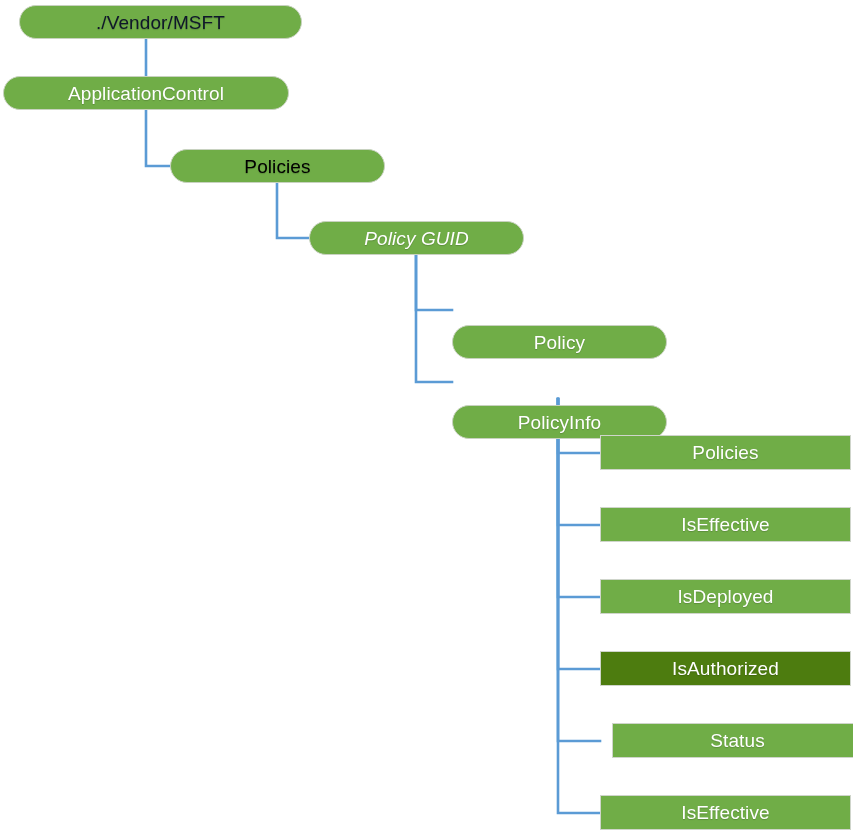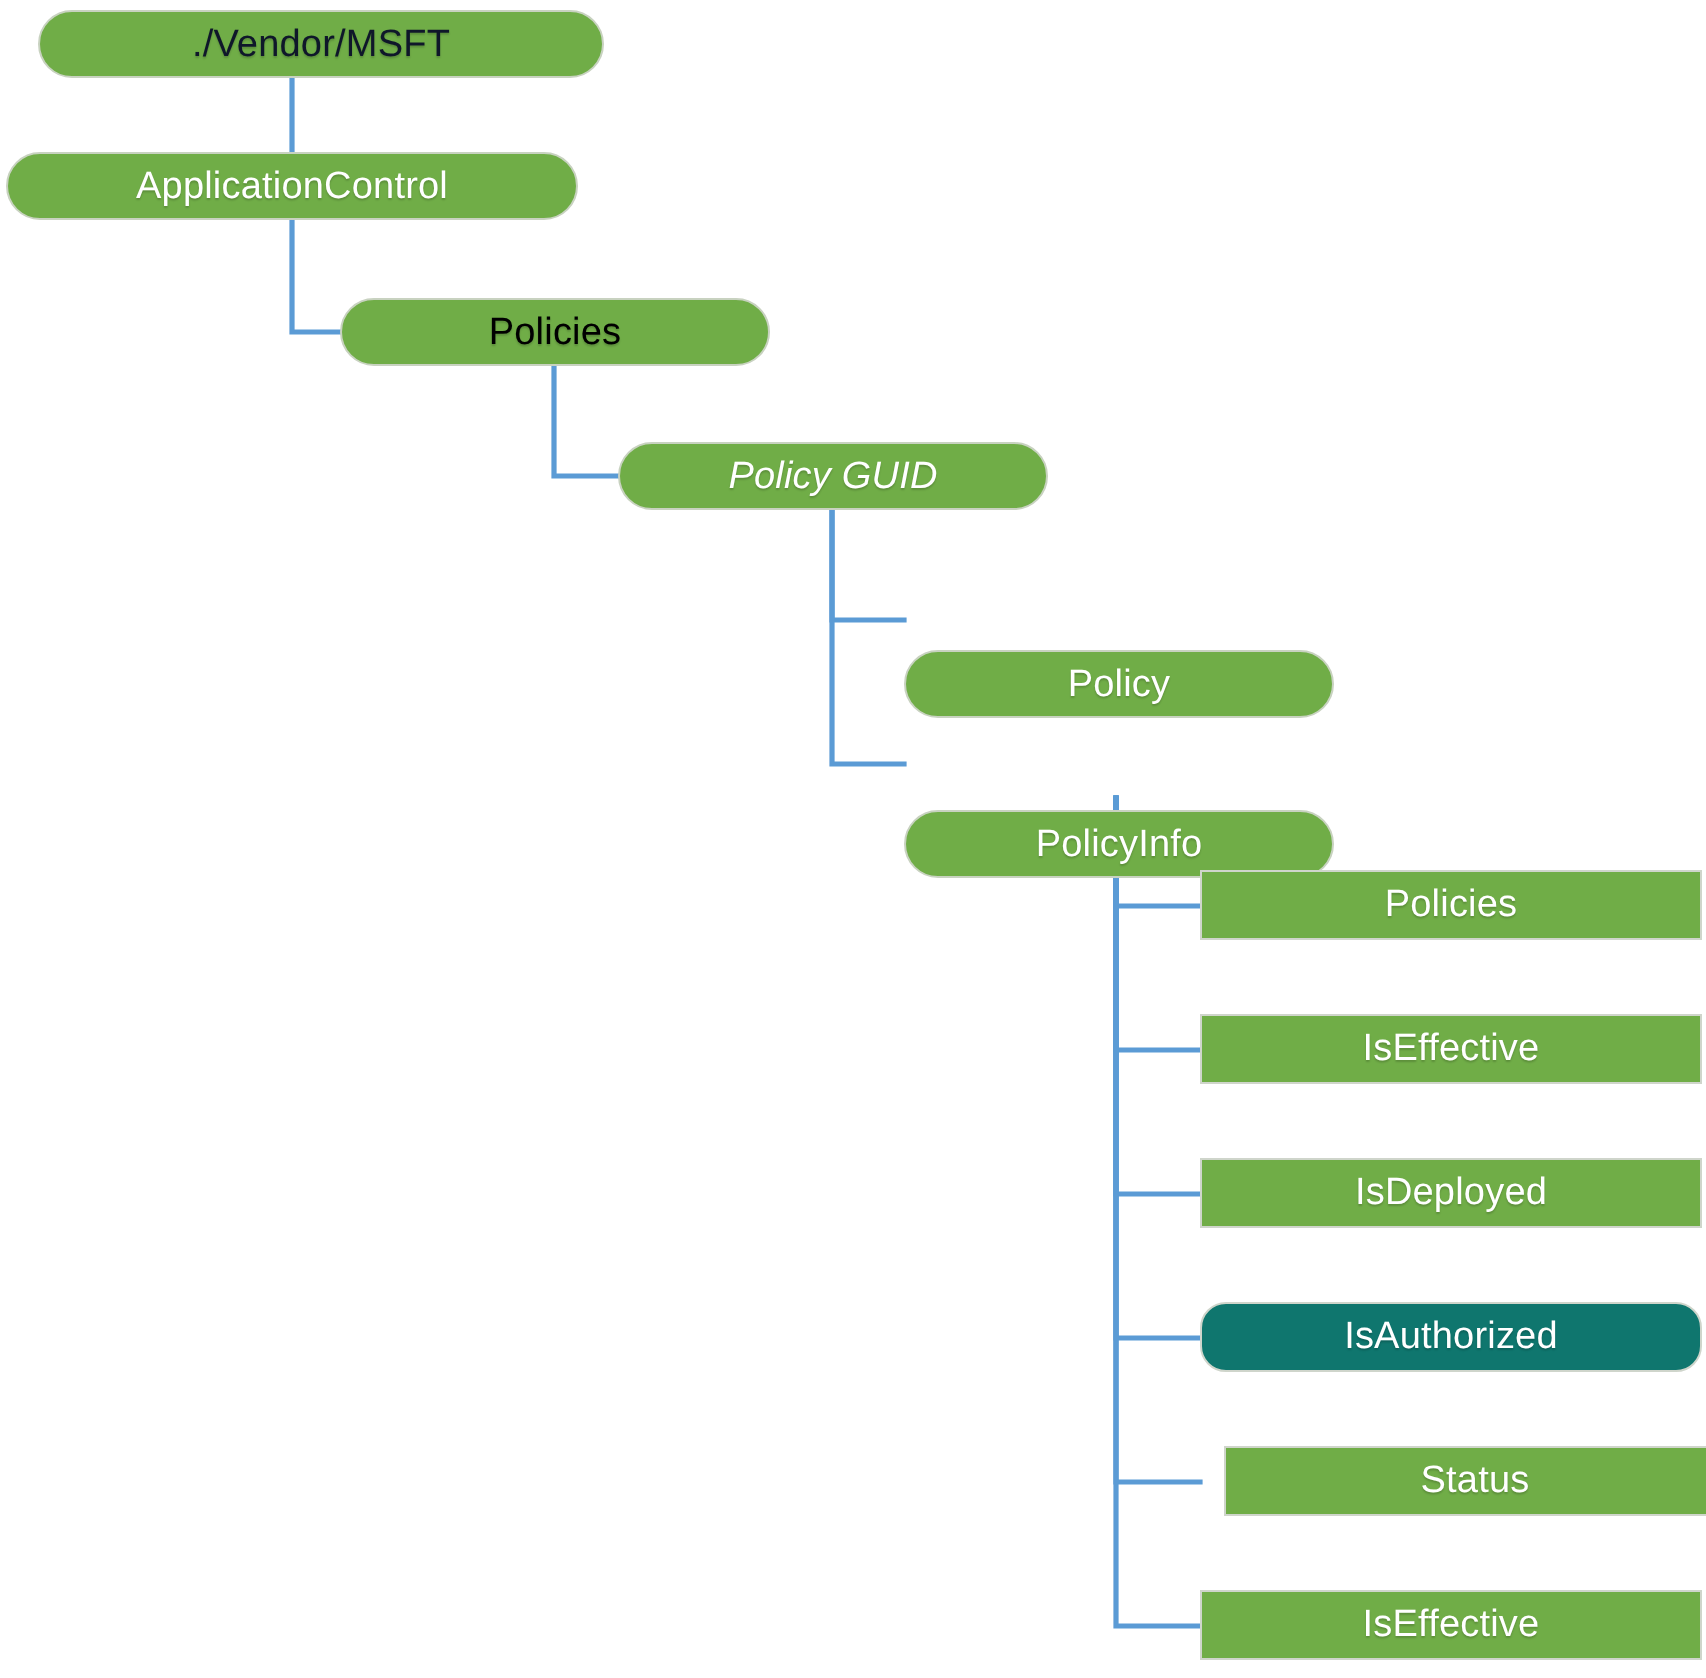--- a/index.html
+++ b/index.html
@@ -96,21 +96,21 @@
       </div>
       <div class="node rect" style="left: 600px; top: 435px; width: 251px; height: 35px; background: rgb(112, 173, 71); color: rgb(255, 255, 255);">
         <span class="node-label">Policies</span>
       </div>
       <div class="node rect" style="left: 600px; top: 507px; width: 251px; height: 35px; background: rgb(112, 173, 71); color: rgb(255, 255, 255);">
         <span class="node-label">IsEffective</span>
       </div>
       <div class="node rect" style="left: 600px; top: 579px; width: 251px; height: 35px; background: rgb(112, 173, 71); color: rgb(255, 255, 255);">
         <span class="node-label">IsDeployed</span>
       </div>
-      <div class="node rect" style="left: 600px; top: 651px; width: 251px; height: 35px; background: #0f766e; color: rgb(255, 255, 255); border-radius: 13px;">
+      <div class="node rect" style="left: 600px; top: 651px; width: 251px; height: 35px; background: #4d7c0f; color: rgb(255, 255, 255);">
         <span class="node-label">IsAuthorized</span>
       </div>
       <div class="node rect" style="left: 600px; top: 723px; width: 251px; height: 35px; background: rgb(112, 173, 71); color: rgb(255, 255, 255); margin-left: 12px;">
         <span class="node-label">Status</span>
       </div>
       <div class="node rect" style="left: 600px; top: 795px; width: 251px; height: 35px; background: rgb(112, 173, 71); color: rgb(255, 255, 255);">
         <span class="node-label">IsEffective</span>
       </div>
     </div>
 

